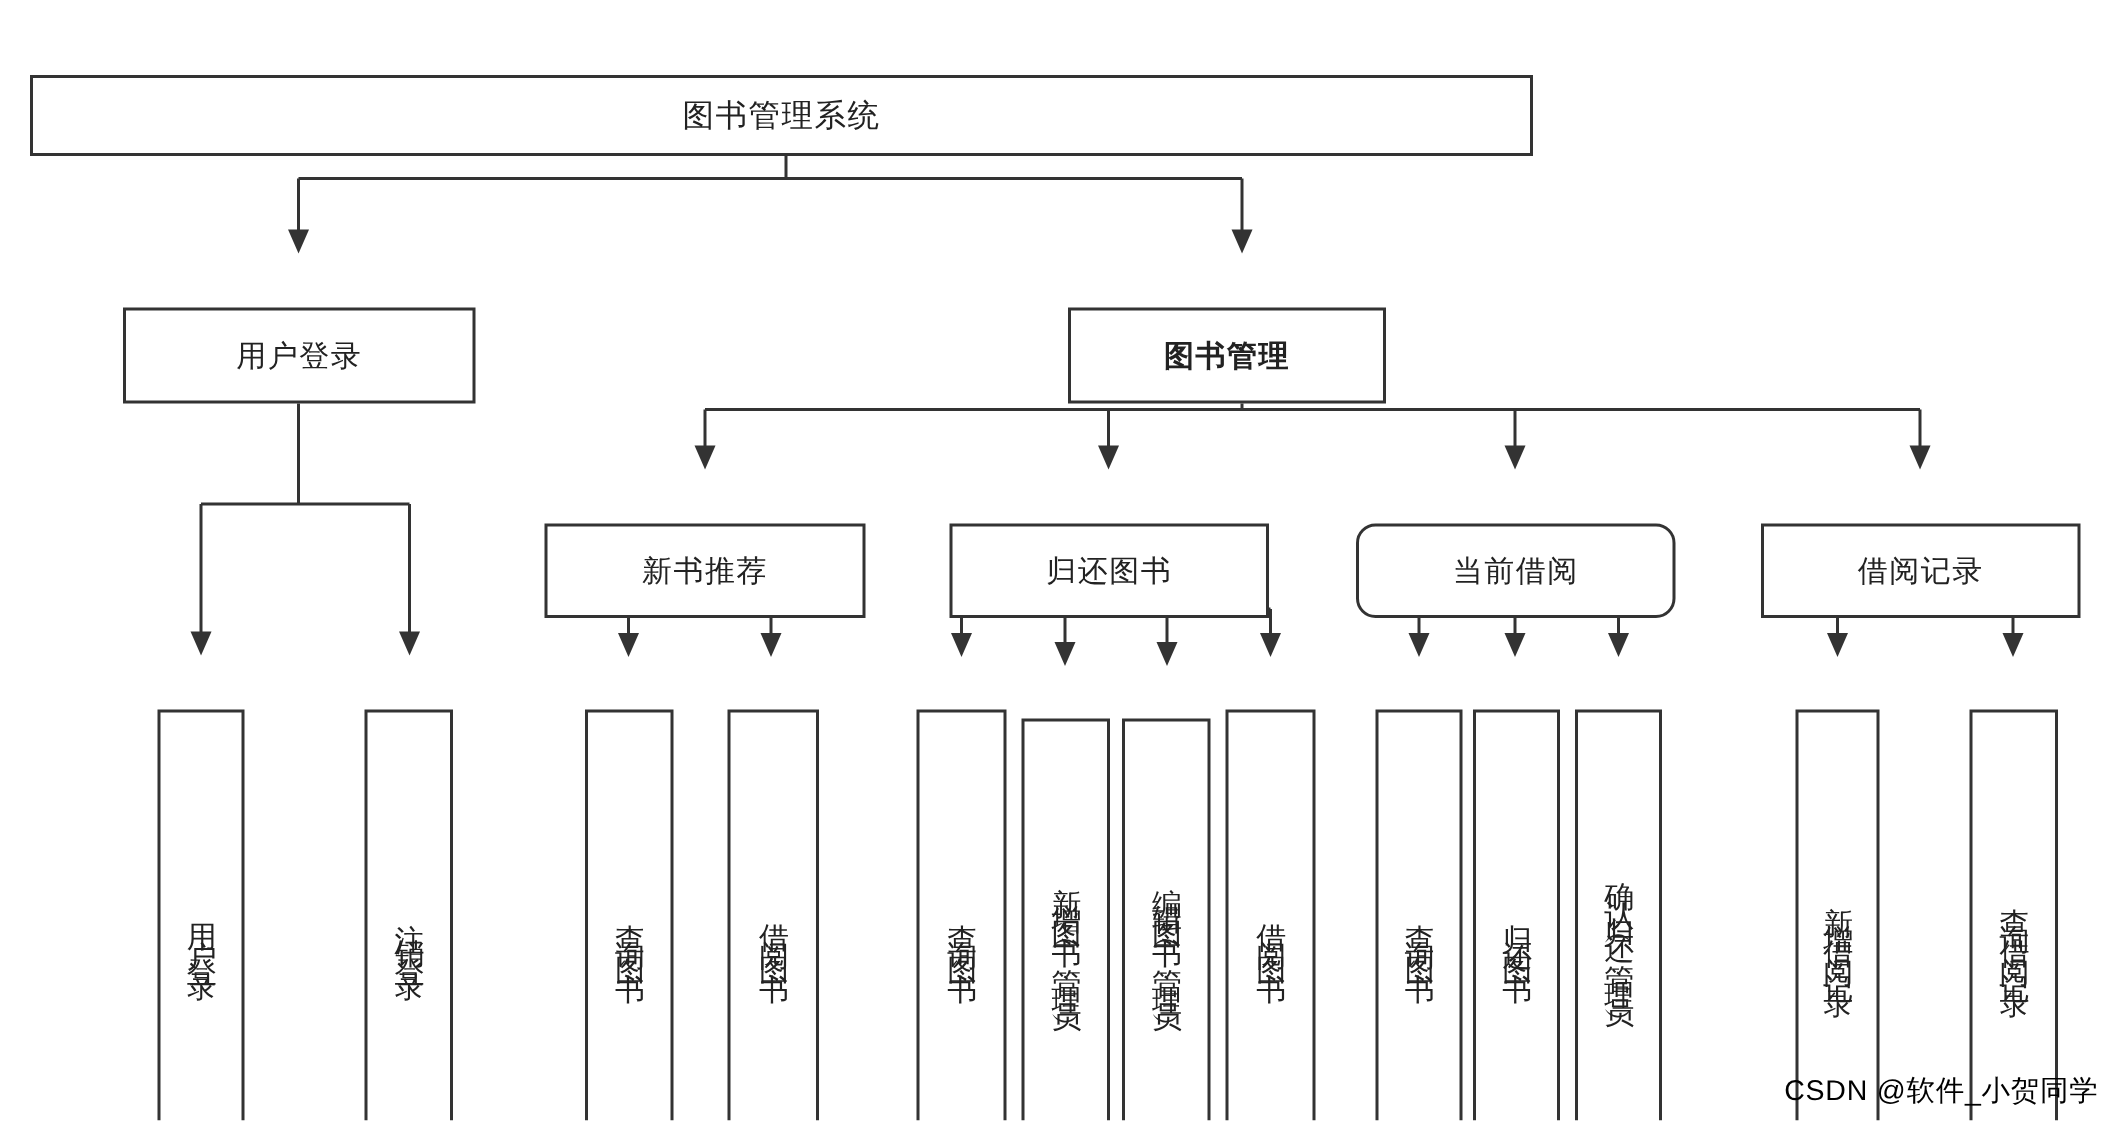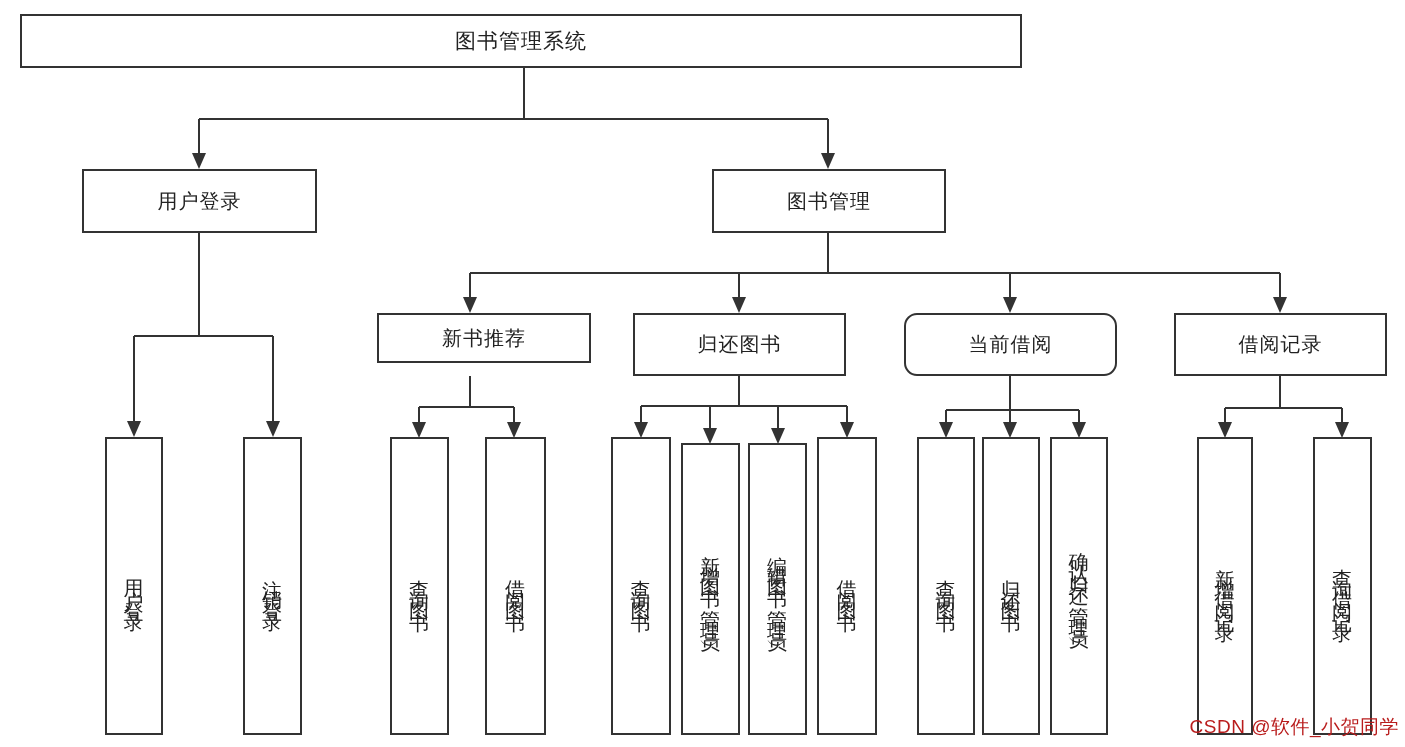--- a/index.html
+++ b/index.html
@@ -24,20 +24,21 @@
   }
   .node {
     position: absolute;
     box-sizing: border-box;
     background: #ffffff;
     border: 2px solid #333333;
     display: flex;
     align-items: center;
     justify-content: center;
     color: #222222;
+    margin-top: 36px;
   }
   .node-h .label {
     font-size: 20px;
     letter-spacing: 1px;
     white-space: nowrap;
   }
   .node-root .label { font-size: 21px; }
   .node-v .label {
     writing-mode: vertical-rl;
     text-orientation: mixed;
@@ -45,21 +46,21 @@
     letter-spacing: 11px;
     line-height: 1;
     white-space: nowrap;
   }
   .watermark {
     position: absolute;
     top: 714px;
     right: 6px;
     font-size: 19px;
     letter-spacing: 0.5px;
-    color: #b91c1c;
+    color: #000000;
     white-space: nowrap;
   }
 </style>
 </head>
 <body>
 
 <div id="stage">
 
   <svg id="wires" viewBox="0 0 1405 747" xmlns="http://www.w3.org/2000/svg">
     <g stroke="#333333" stroke-width="2" fill="none">
@@ -150,25 +151,25 @@
     </g>
   </svg>
 
   <div class="node node-h node-root" style="left:20px; top:14px; width:1002px; height:54px;">
     <span class="label">图书管理系统</span>
   </div>
 
   <div class="node node-h" style="left:82px; top:169px; width:235px; height:64px;">
     <span class="label">用户登录</span>
   </div>
-  <div class="node node-h" style="left:712px; top:169px; width:234px; height:64px;">
+  <div class="node node-h" style="left:712px; top:169px; width:212px; height:64px;font-weight:bold;">
     <span class="label">图书管理</span>
   </div>
 
-  <div class="node node-h" style="left:377px; top:313px; width:214px; height:50px;">
+  <div class="node node-h" style="left:363px; top:313px; width:214px; height:63px;">
     <span class="label">新书推荐</span>
   </div>
   <div class="node node-h" style="left:633px; top:313px; width:213px; height:63px;">
     <span class="label">归还图书</span>
   </div>
   <div class="node node-h" style="left:904px; top:313px; width:213px; height:63px;border-radius:13px;">
     <span class="label">当前借阅</span>
   </div>
   <div class="node node-h" style="left:1174px; top:313px; width:213px; height:63px;text-align:center;">
     <span class="label">借阅记录</span>

